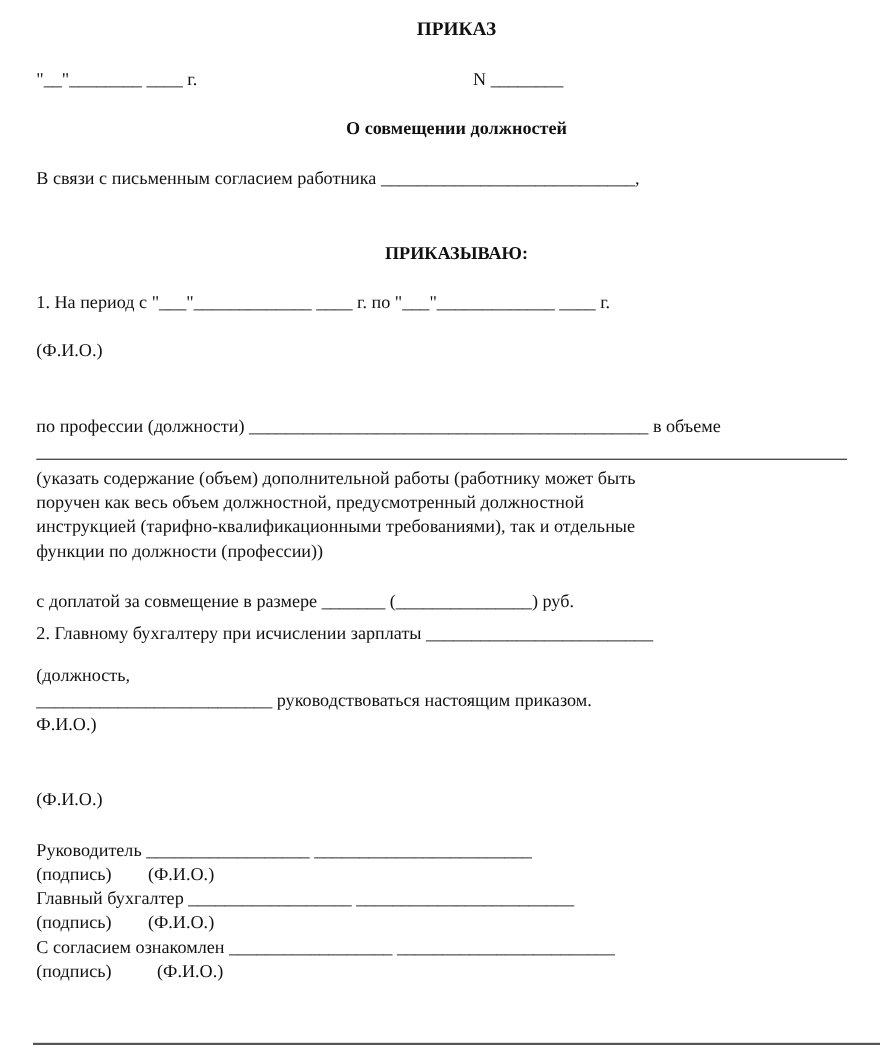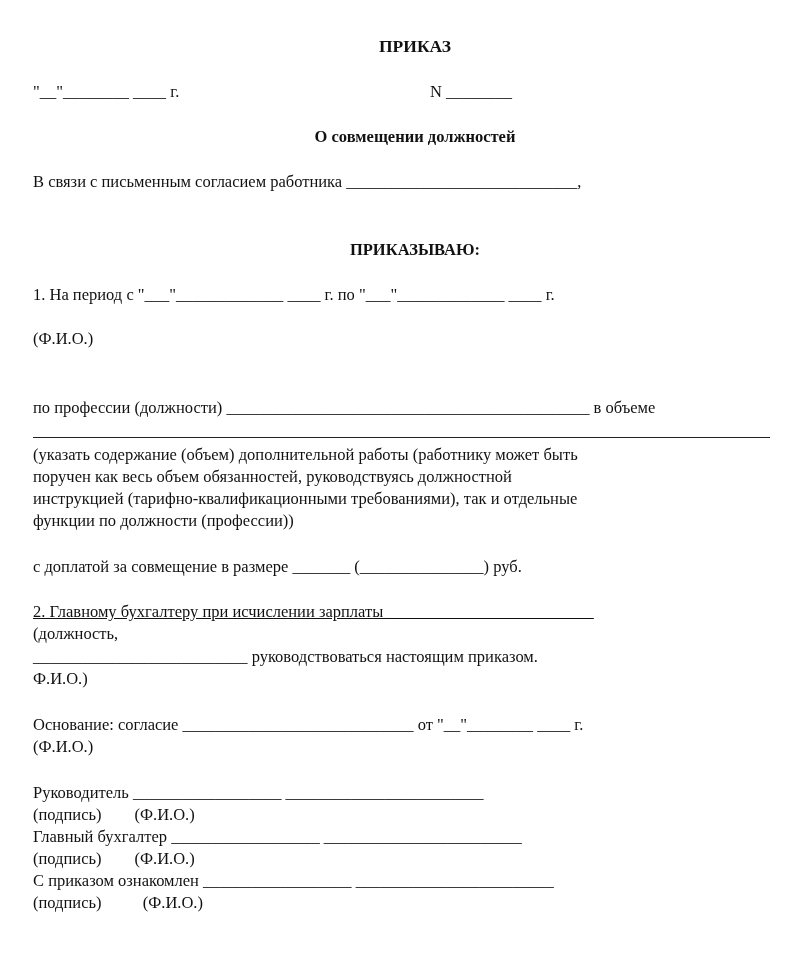--- a/index.html
+++ b/index.html
@@ -14,21 +14,20 @@
       overflow: hidden;
       font-family: "Liberation Serif", "DejaVu Serif", serif;
       font-size: 16.5px;
       color: #111111;
     }
     .page {
       position: absolute;
       left: 0; top: 0;
       width: 800px;
       height: 847px;
-      margin-top: 20px;
     }
     .ln {
       position: absolute;
       left: 33px;
       white-space: pre;
       line-height: 20px;
     }
     .center {
       position: absolute;
       left: 0;
@@ -72,35 +71,34 @@
 
   <div class="center subtitle" style="top:220px;">ПРИКАЗЫВАЮ:</div>
 
   <div class="ln" style="top:265px;">1. На период с "___"_____________ ____ г. по "___"_____________ ____ г.</div>
   <div class="ln" style="top:309px;">(Ф.И.О.)</div>
   <div class="ln" style="top:378px;">по профессии (должности) ____________________________________________ в объеме</div>
 
   <div class="rule-full" style="top:417px;"></div>
 
   <div class="ln" style="top:425px;">(указать содержание (объем) дополнительной работы (работнику может быть</div>
-  <div class="ln" style="top:447px;">поручен как весь объем обязанностей, руководствуясь должностной</div>
+  <div class="ln" style="top:447px;">поручен как весь объем должностной, предусмотренный должностной</div>
   <div class="ln" style="top:469px;">инструкцией (тарифно-квалификационными требованиями), так и отдельные</div>
   <div class="ln" style="top:491px;">функции по должности (профессии))</div>
 
   <div class="ln" style="top:537px;">с доплатой за совмещение в размере _______ (_______________) руб.</div>
 
-  <div class="ln" style="top:582px;text-decoration:underline;">2. Главному бухгалтеру при исчислении зарплаты _________________________</div>
+  <div class="ln" style="top:566px;">2. Главному бухгалтеру при исчислении зарплаты _________________________</div>
   <div class="ln" style="top:604px;">(должность,</div>
   <div class="ln" style="top:627px;">__________________________ руководствоваться настоящим приказом.</div>
   <div class="ln" style="top:649px;">Ф.И.О.)</div>
 
-  <div class="ln" style="top:695px;">Основание: согласие ____________________________ от "__"________ ____ г.</div>
   <div class="ln" style="top:717px;">(Ф.И.О.)</div>
 
   <div class="ln" style="top:763px;">Руководитель __________________ ________________________</div>
   <div class="ln" style="top:785px;">(подпись)        (Ф.И.О.)</div>
   <div class="ln" style="top:807px;">Главный бухгалтер __________________ ________________________</div>
   <div class="ln" style="top:829px;">(подпись)        (Ф.И.О.)</div>
-  <div class="ln" style="top:851px;">С приказом ознакомлен __________________ ________________________</div>
+  <div class="ln" style="top:851px;">С согласием ознакомлен __________________ ________________________</div>
   <div class="ln" style="top:873px;">(подпись)          (Ф.И.О.)</div>
 
   <div class="bottom-rule"></div>
 </div>
 
 </body></html>

